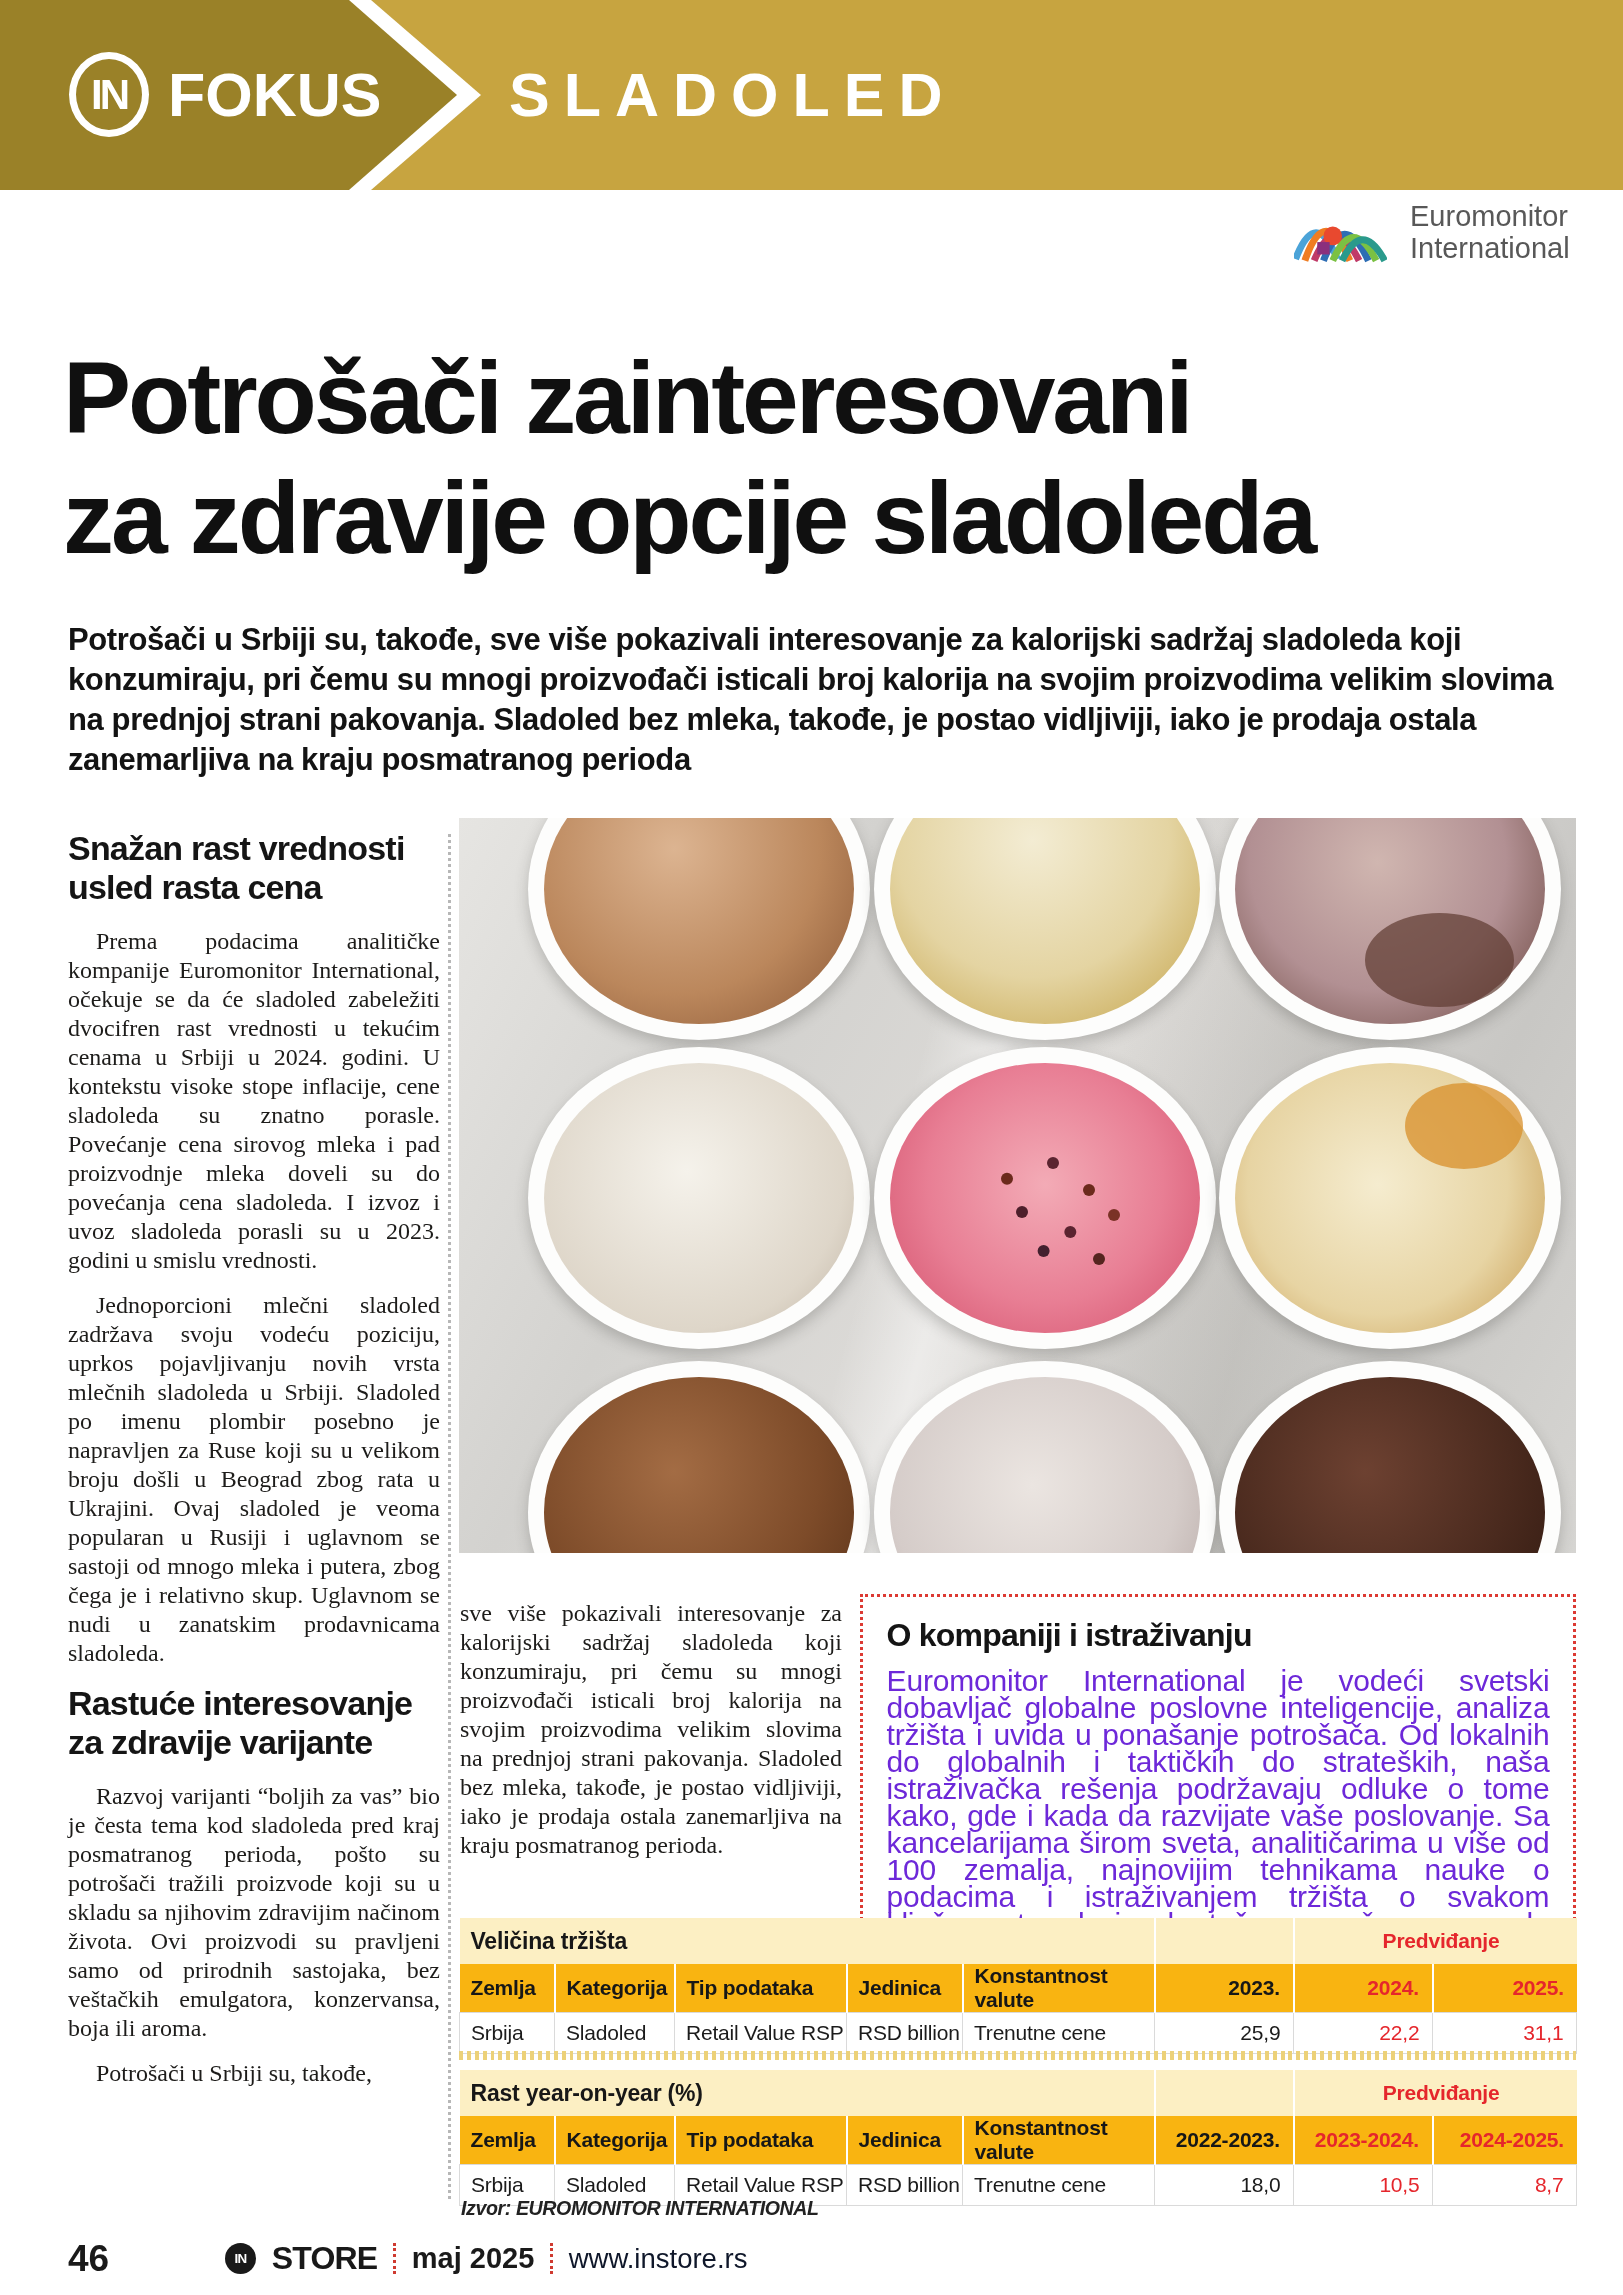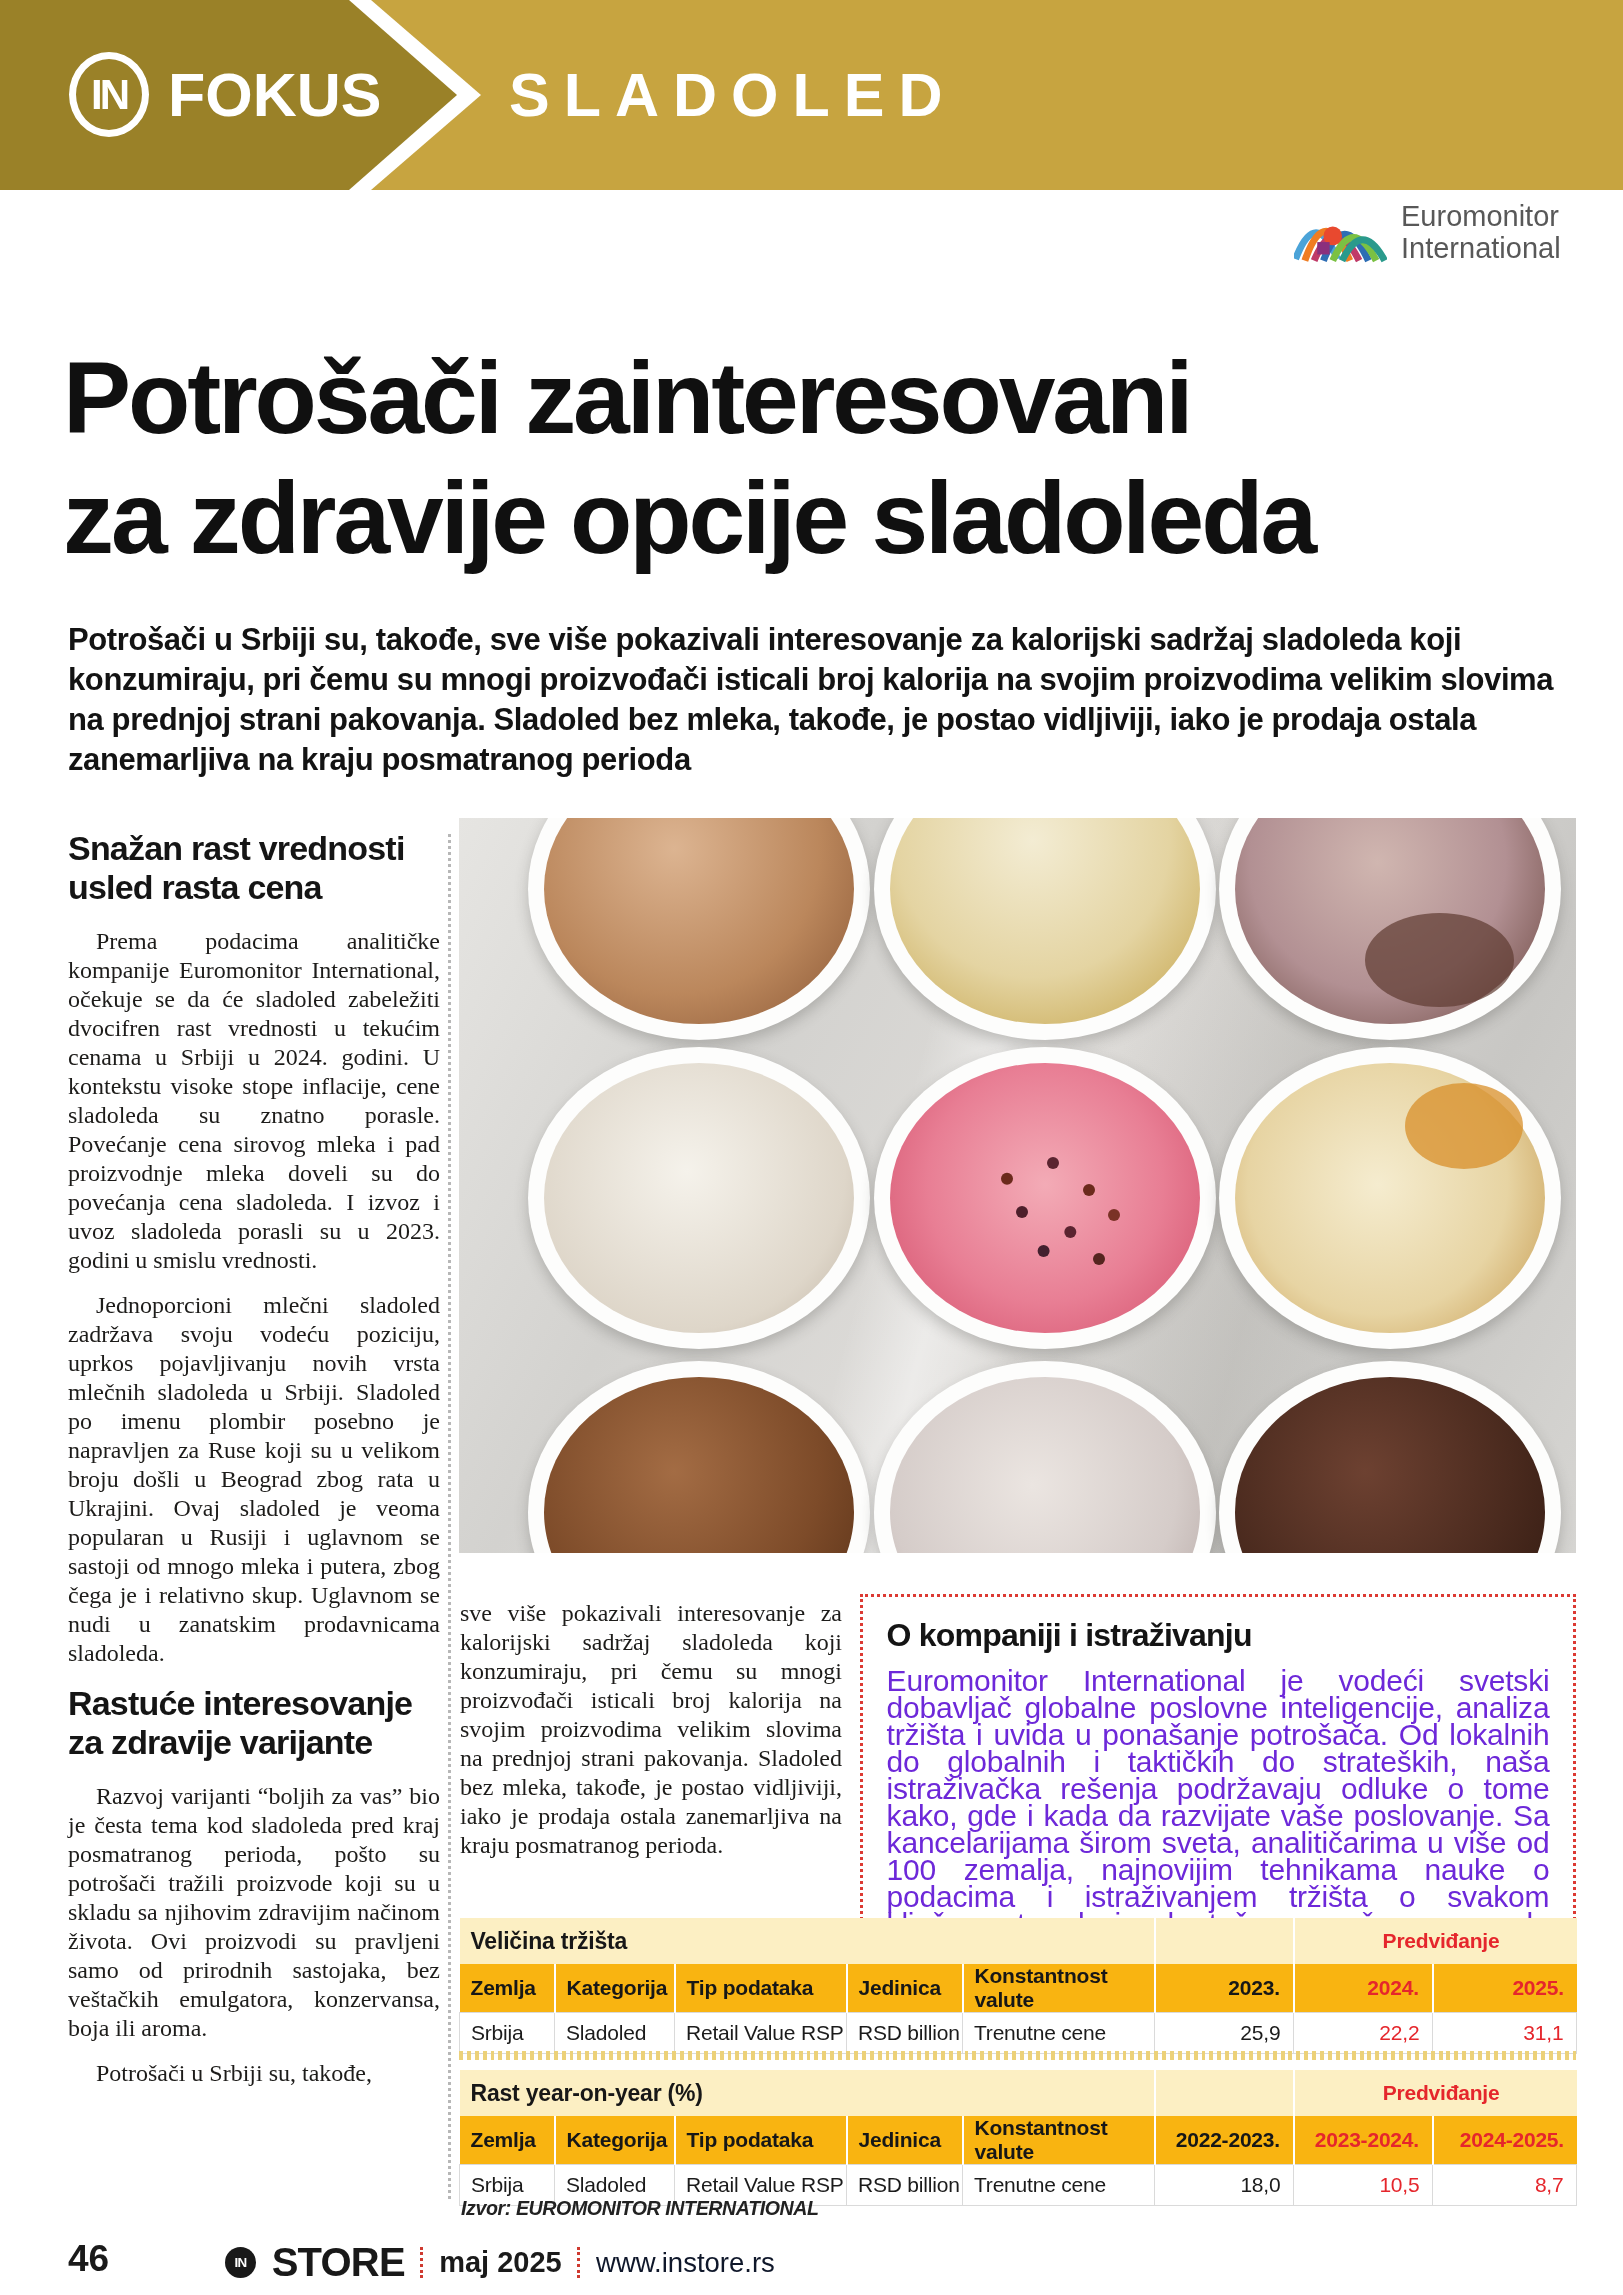--- a/index.html
+++ b/index.html
@@ -17,21 +17,21 @@
       border:7px solid #fff; border-radius:50%; display:flex; align-items:center; justify-content:center;
       color:#fff; font-weight:bold; font-size:42px; letter-spacing:-3.1px; z-index:3; }
   .banner-word { position:absolute; top:0; height:190px; display:flex; align-items:center;
       color:#fff; font-weight:bold; z-index:3; }
   .word-fokus { left:168px; font-size:61px; letter-spacing:0px; }
   .word-topic { left:509px; font-size:61px; letter-spacing:14px; }
 
   
   .kicker { position:absolute; left:68px; top:232px; font-size:29px; font-weight:bold;
       letter-spacing:-0.4px; color:#121212; }
-  .em-logo { position:absolute; left:1294px; top:198px; display:flex; align-items:center; gap:14px; }
+  .em-logo { position:absolute; left:1294px; top:198px; display:flex; align-items:center; gap:23px; }
   .em-text { font-size:29px; line-height:32px; color:#585858; }
 
   
   .headline { position:absolute; left:63px; top:338px; font-size:102px; line-height:120px;
       font-weight:bold; letter-spacing:-3.1px; color:#101010; }
   .lead { position:absolute; left:68px; top:620px; width:1505px; font-size:31px; line-height:40px;
       font-weight:bold; letter-spacing:-0.4px; color:#131313; }
 
   
   .col-divider { position:absolute; left:448px; top:834px; height:1365px;
@@ -97,21 +97,21 @@
   .dash-sep { position:absolute; left:459px; top:2051px; width:1117px; height:9.4px;
       background:repeating-linear-gradient(90deg,#ecd179 0 3.9px, rgba(0,0,0,0) 3.9px 7.9px); }
   .source { position:absolute; left:461px; top:2197px; font-size:19.6px; font-style:italic;
       font-weight:bold; letter-spacing:-0.4px; color:#222; }
 
   
   .page-num { position:absolute; left:68px; top:2238px; font-size:37px; font-weight:bold; color:#1a1a1a; }
   .footer-group { position:absolute; left:225px; top:2240px; display:flex; align-items:center; gap:15.7px; }
   .store-badge { width:31px; height:31px; border-radius:50%; background:#191919; color:#fff;
       display:flex; align-items:center; justify-content:center; font-size:13.4px; font-weight:bold; letter-spacing:-0.8px; }
-  .store-word { font-size:40px; font-weight:bold; letter-spacing:-0.8px; color:#191919; }
+  .store-word { font-size:32px; font-weight:bold; letter-spacing:-0.8px; color:#191919; }
   .dot-sep { height:31px; border-left:3.9px dotted #cf3a30; }
   .footer-date { font-size:29px; font-weight:bold; color:#1a1a1a; }
   .footer-site { font-size:27.5px; color:#0f172a; }
 </style>
 </head>
 <body>
 
 <div class="page">
 
   <div class="banner">

